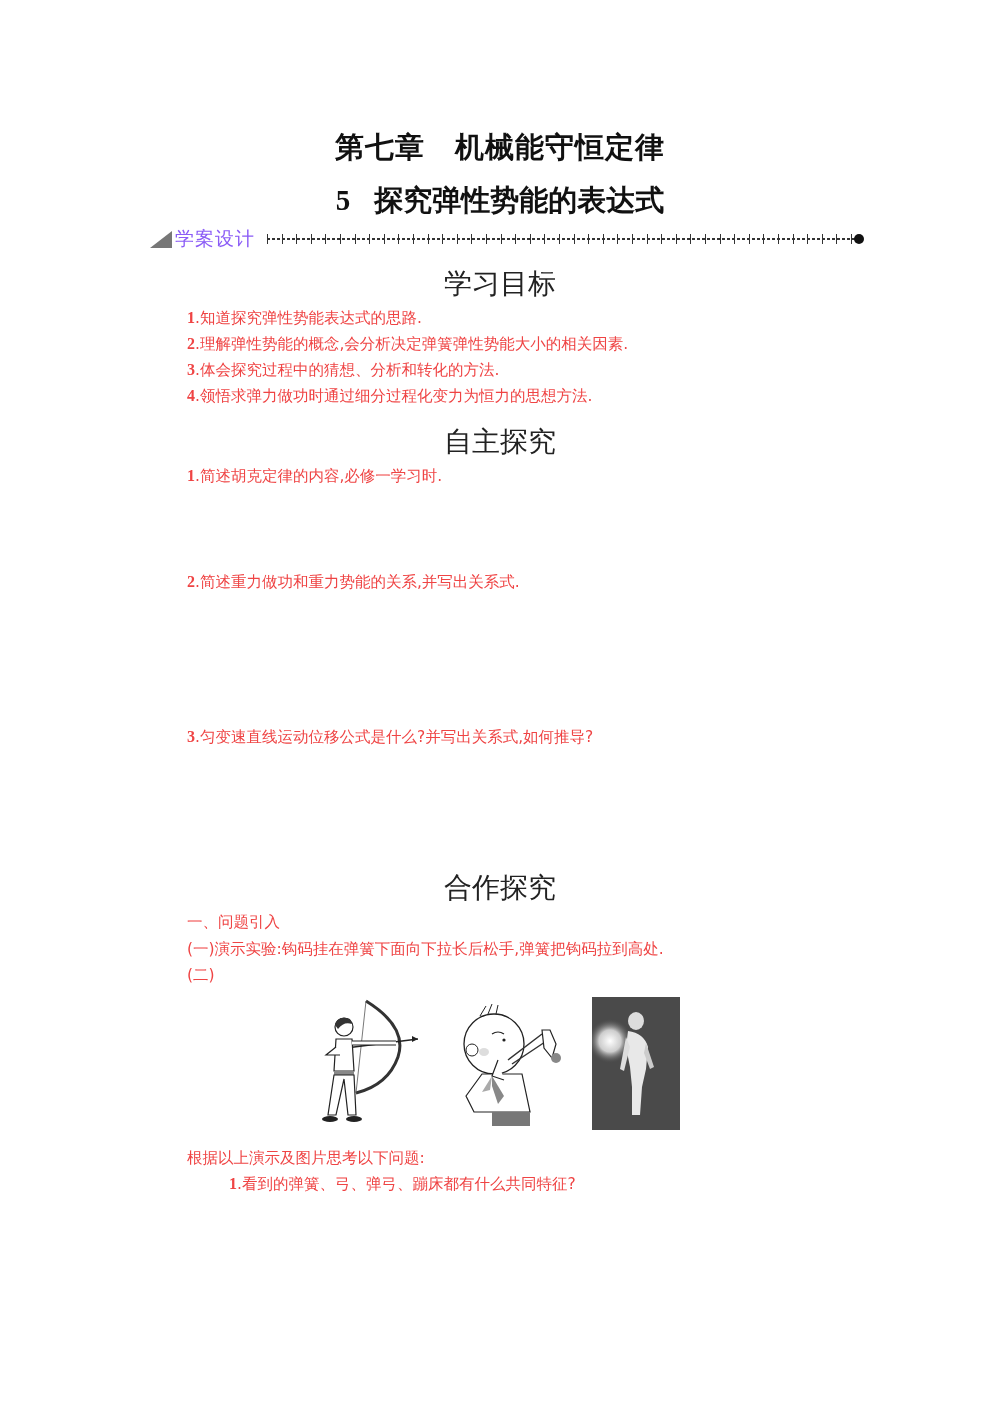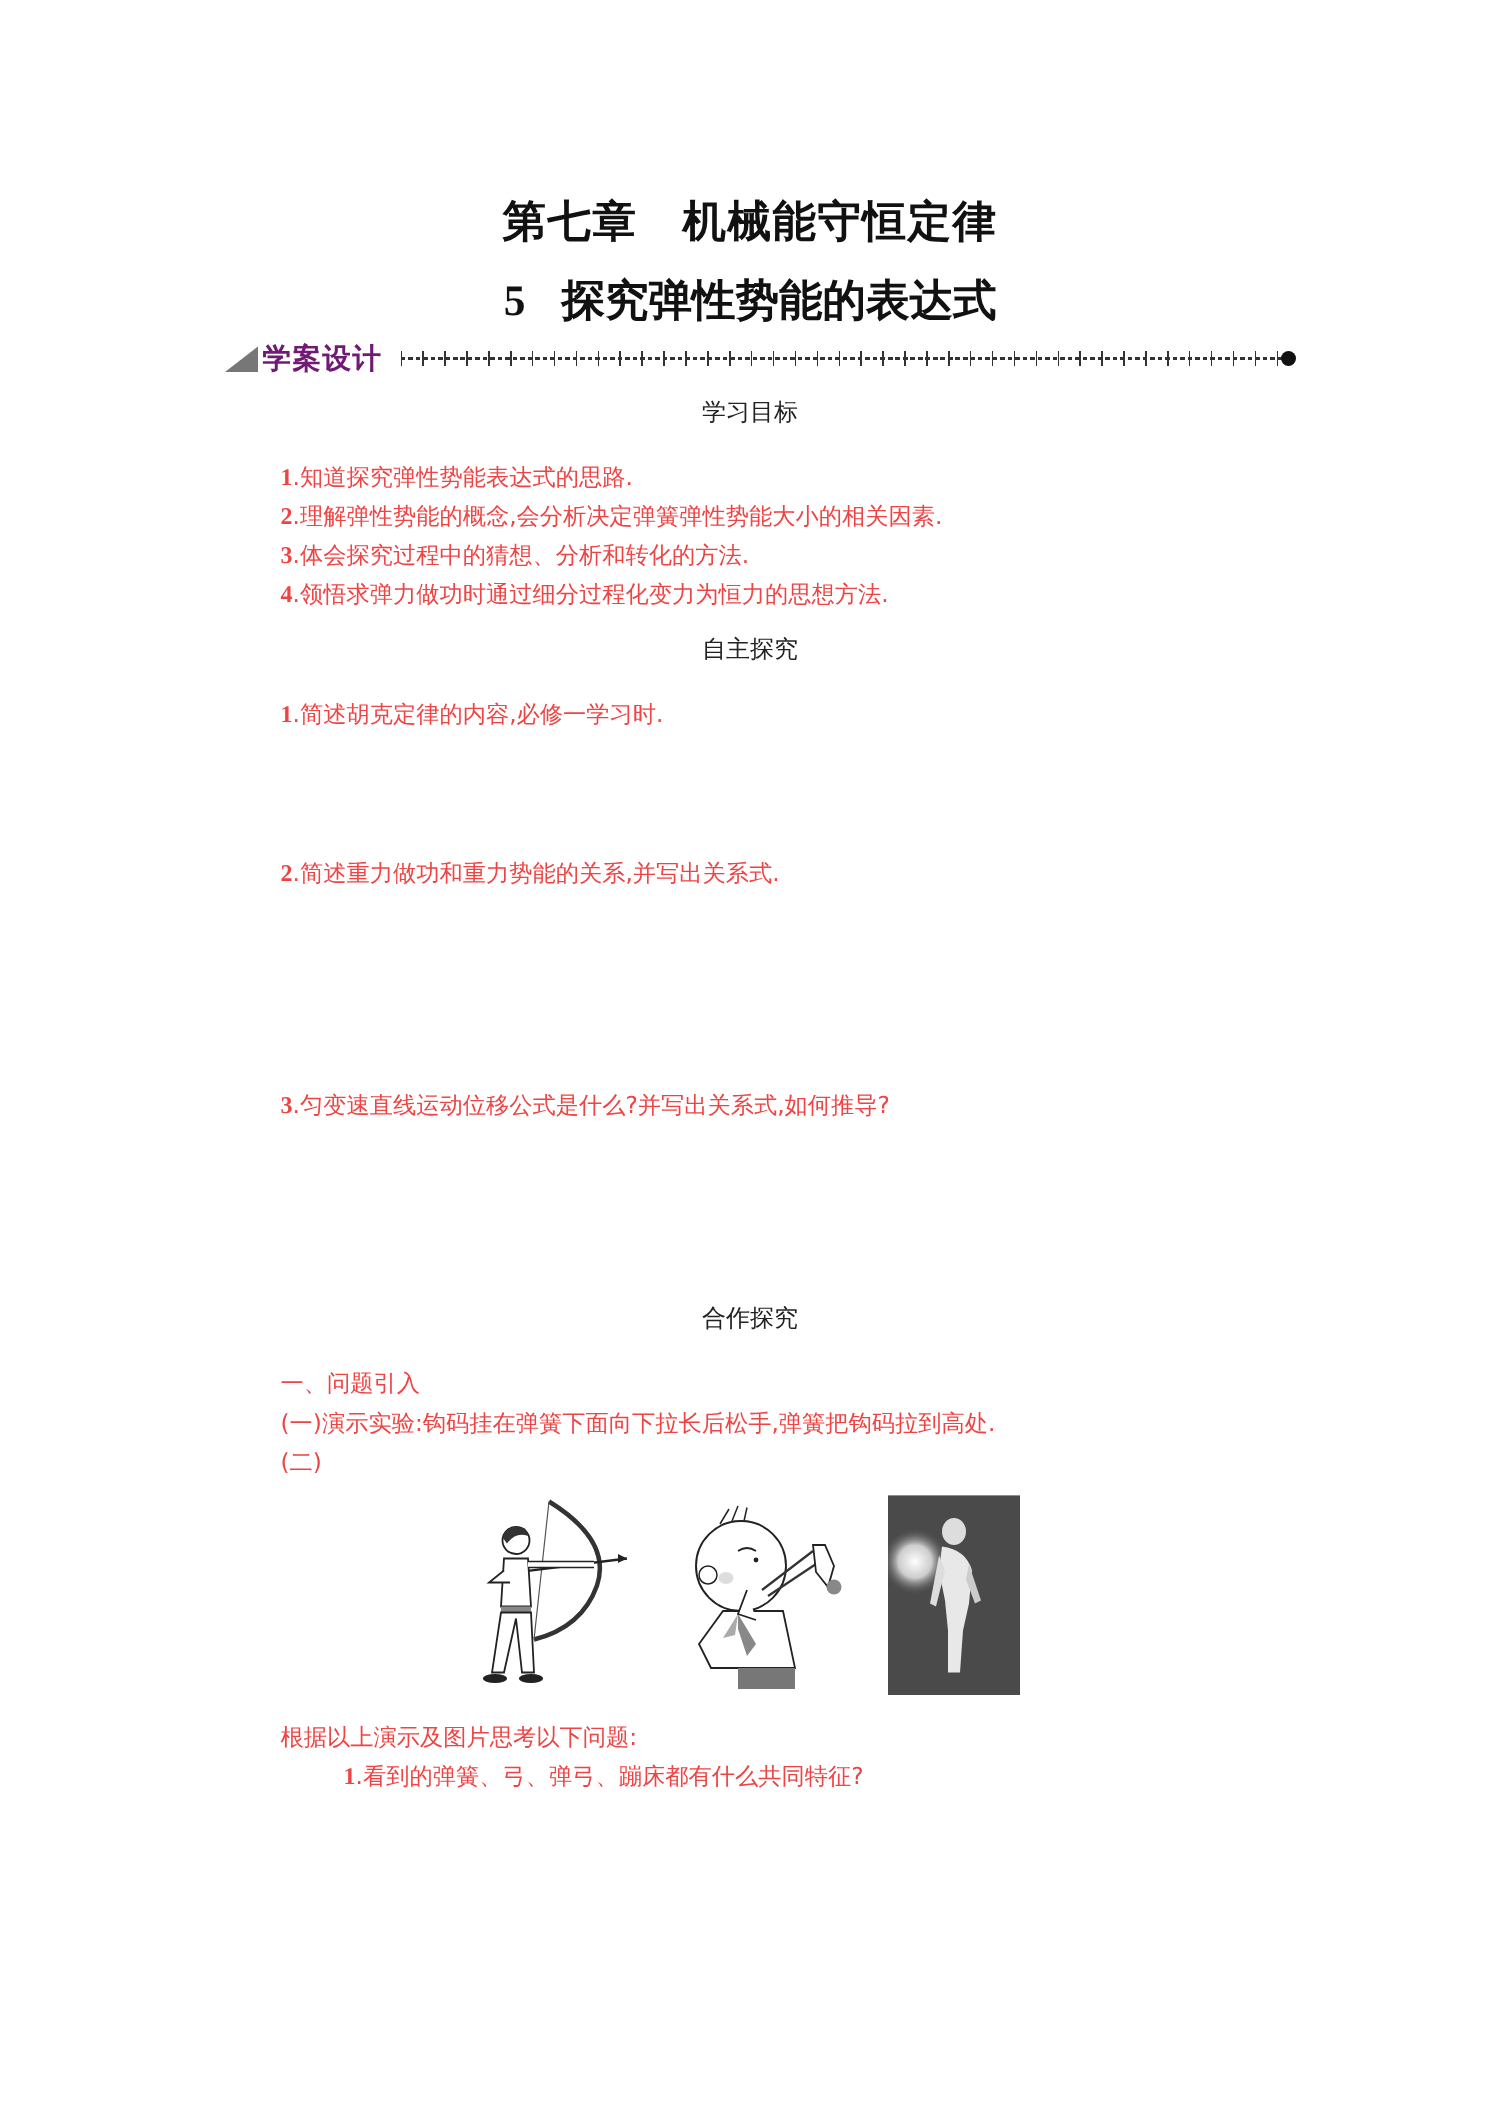--- a/index.html
+++ b/index.html
@@ -16,37 +16,37 @@
     left: 0; width: 1000px; top: 181px; text-align: center;
     font-size: 29px; font-weight: bold; color: #111;
   }
   .section-title .num { font-family: "Liberation Serif", serif; margin-right: 24px; }
   .banner { left: 150px; top: 226px; width: 716px; height: 28px; }
   .banner .tri {
     position: absolute; left: 0; top: 5px; width: 0; height: 0;
     border-left: 22px solid transparent; border-bottom: 17px solid #777;
   }
   .banner .label {
-    position: absolute; left: 25px; top: 0px; font-size: 19px; font-weight: bold; color: #701a75;
+    position: absolute; left: 25px; top: 0px; font-size: 19px; font-weight: normal; color: #8b5cf6;
     letter-spacing: 1px;
   }
   .banner .rule {
     position: absolute; left: 117px; top: 12px; width: 590px; height: 2px;
     background: repeating-linear-gradient(90deg, #333 0 3px, transparent 3px 5px);
   }
   .banner .ticks {
     position: absolute; left: 117px; top: 8px; width: 590px; height: 10px;
     background: repeating-linear-gradient(90deg, #333 0 1px, transparent 1px 14.6px);
   }
   .banner .dot {
     position: absolute; left: 704px; top: 8px; width: 10px; height: 10px;
     border-radius: 50%; background: #111;
   }
   .heading {
-    left: 0; width: 1000px; text-align: center; font-size: 16px; color: #222;
+    left: 0; width: 1000px; text-align: center; font-size: 28px; color: #222;
   }
   .para { left: 187px; font-size: 15.5px; color: #ef4444; white-space: nowrap; line-height: 20px; }
   .para .n { font-family: "Liberation Serif", serif; font-weight: bold; font-size: 16px; }
   .img-box { position: absolute; }
   svg { display: block; }
 </style>
 </head>
 <body>
 
 <div class="abs chapter-title">第七章　机械能守恒定律</div>

